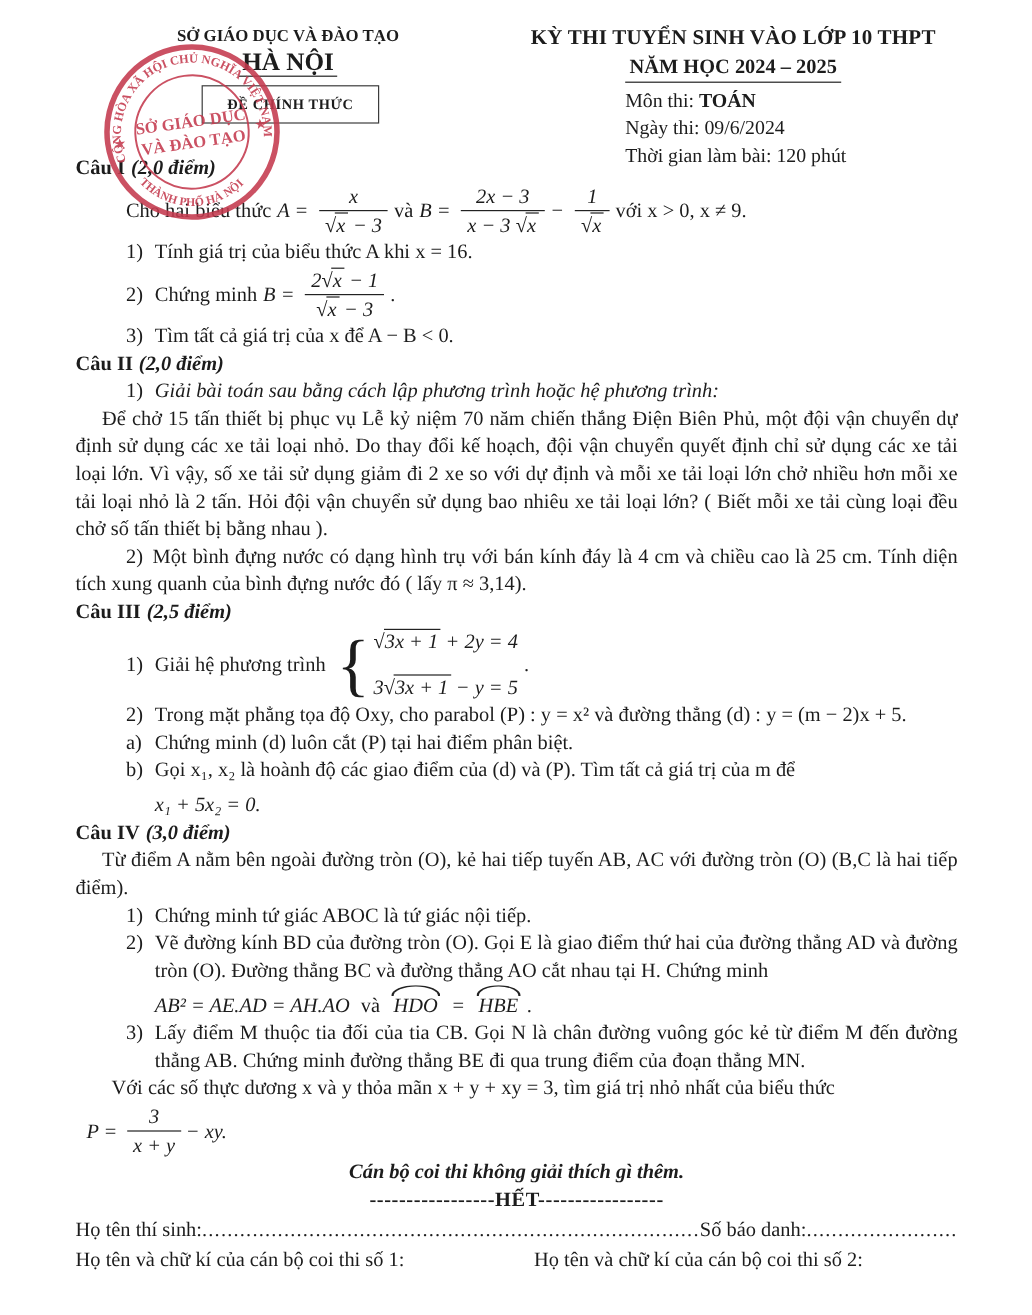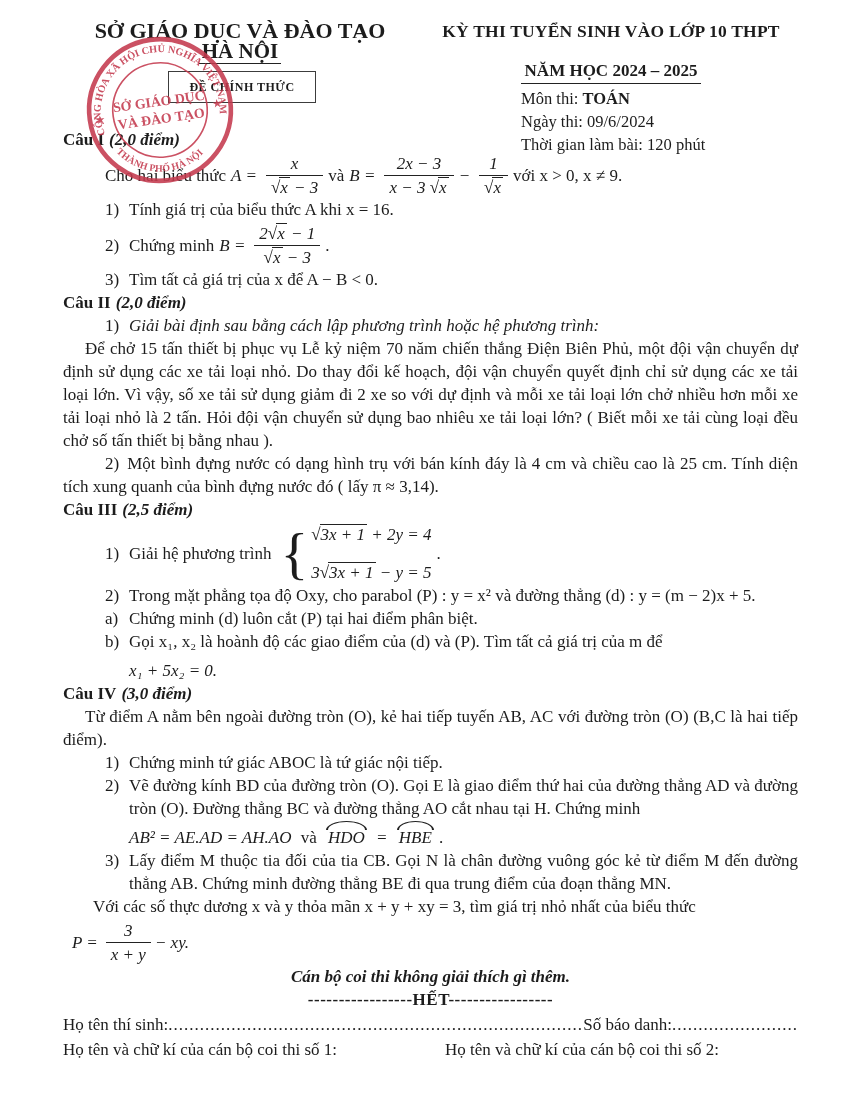--- a/index.html
+++ b/index.html
@@ -4,25 +4,25 @@
 <style>
   html,body{margin:0;padding:0;}
   body{
     width:860px;height:1096px;background:#ffffff;position:relative;overflow:hidden;
     font-family:"Liberation Serif","DejaVu Serif",serif;color:#1c1c1c;
     -webkit-font-smoothing:antialiased;
   }
   .abs{position:absolute;}
   
   .dept{left:70px;top:20px;width:340px;text-align:center;line-height:21px;}
-  .dept .l1{font-weight:bold;font-size:22px;}
+  .dept .l1{font-weight:bold;font-size:14px;}
   .dept .l2{font-weight:bold;font-size:21px;display:inline-block;border-bottom:1.6px solid #222;padding:0 3px 1px;font-family:Liberation Serif, serif;}
   .exam{left:423px;top:20px;width:376px;line-height:22px;}
   .exam .l1{font-weight:bold;font-size:17.5px;text-align:center;letter-spacing:.2px;}
-  .exam .l2{text-align:center;margin-top:18px;}
+  .exam .l2{text-align:center;margin-top:3px;}
   .exam .l2 span{font-weight:bold;font-size:17px;display:inline-block;border-bottom:1.6px solid #222;padding:0 4px 1px;}
   .exam .meta{margin-left:98px;font-size:16.5px;line-height:23px;margin-top:3px;}
   .exam .meta b{font-weight:bold;}
   .obox{
     left:168px;top:71px;width:146px;height:30px;border:1.6px solid #3c3c3c;
     display:flex;align-items:center;justify-content:center;
     font-weight:bold;font-size:12px;letter-spacing:.5px;z-index:2;background:transparent;
   }
   
   .stamp{left:83px;top:33px;width:154px;height:154px;z-index:5;color:#c43a4e;opacity:.88;
@@ -150,21 +150,21 @@
     <span>.</span>
   </div>
   <p class="item mt2">
     <span class="no">3)</span><span>Tìm tất cả giá trị của x để A − B &lt; 0.</span>
   </p>
 
   <p class="qhead mt2">
     <span>Câu II</span><span class="pts">(2,0 điểm)</span>
   </p>
   <p class="item">
-    <span class="no">1)</span><span class="m">Giải bài định sau bằng cách lập phương trình hoặc hệ phương trình:</span>
+    <span class="no">1)</span><span class="m">Giải bài toán sau bằng cách lập phương trình hoặc hệ phương trình:</span>
   </p>
   <p class="para">Để chở 15 tấn thiết bị phục vụ Lễ kỷ niệm 70 năm chiến thắng Điện Biên Phủ, một đội vận chuyển dự định sử dụng các xe tải loại nhỏ. Do thay đổi kế hoạch, đội vận chuyển quyết định chỉ sử dụng các xe tải loại lớn. Vì vậy, số xe tải sử dụng giảm đi 2 xe so với dự định và mỗi xe tải loại lớn chở nhiều hơn mỗi xe tải loại nhỏ là 2 tấn. Hỏi đội vận chuyển sử dụng bao nhiêu xe tải loại lớn? ( Biết mỗi xe tải cùng loại đều chở số tấn thiết bị bằng nhau ).</p>
   <p class="para2 mt4">
     <span class="no">2)</span><span>Một bình đựng nước có dạng hình trụ với bán kính đáy là 4 cm và chiều cao là 25 cm. Tính diện tích xung quanh của bình đựng nước đó ( lấy π ≈ 3,14).</span>
   </p>
 
   <p class="qhead mt4">
     <span>Câu III</span><span class="pts">(2,5 điểm)</span>
   </p>
   <div class="itemrow mt2">

